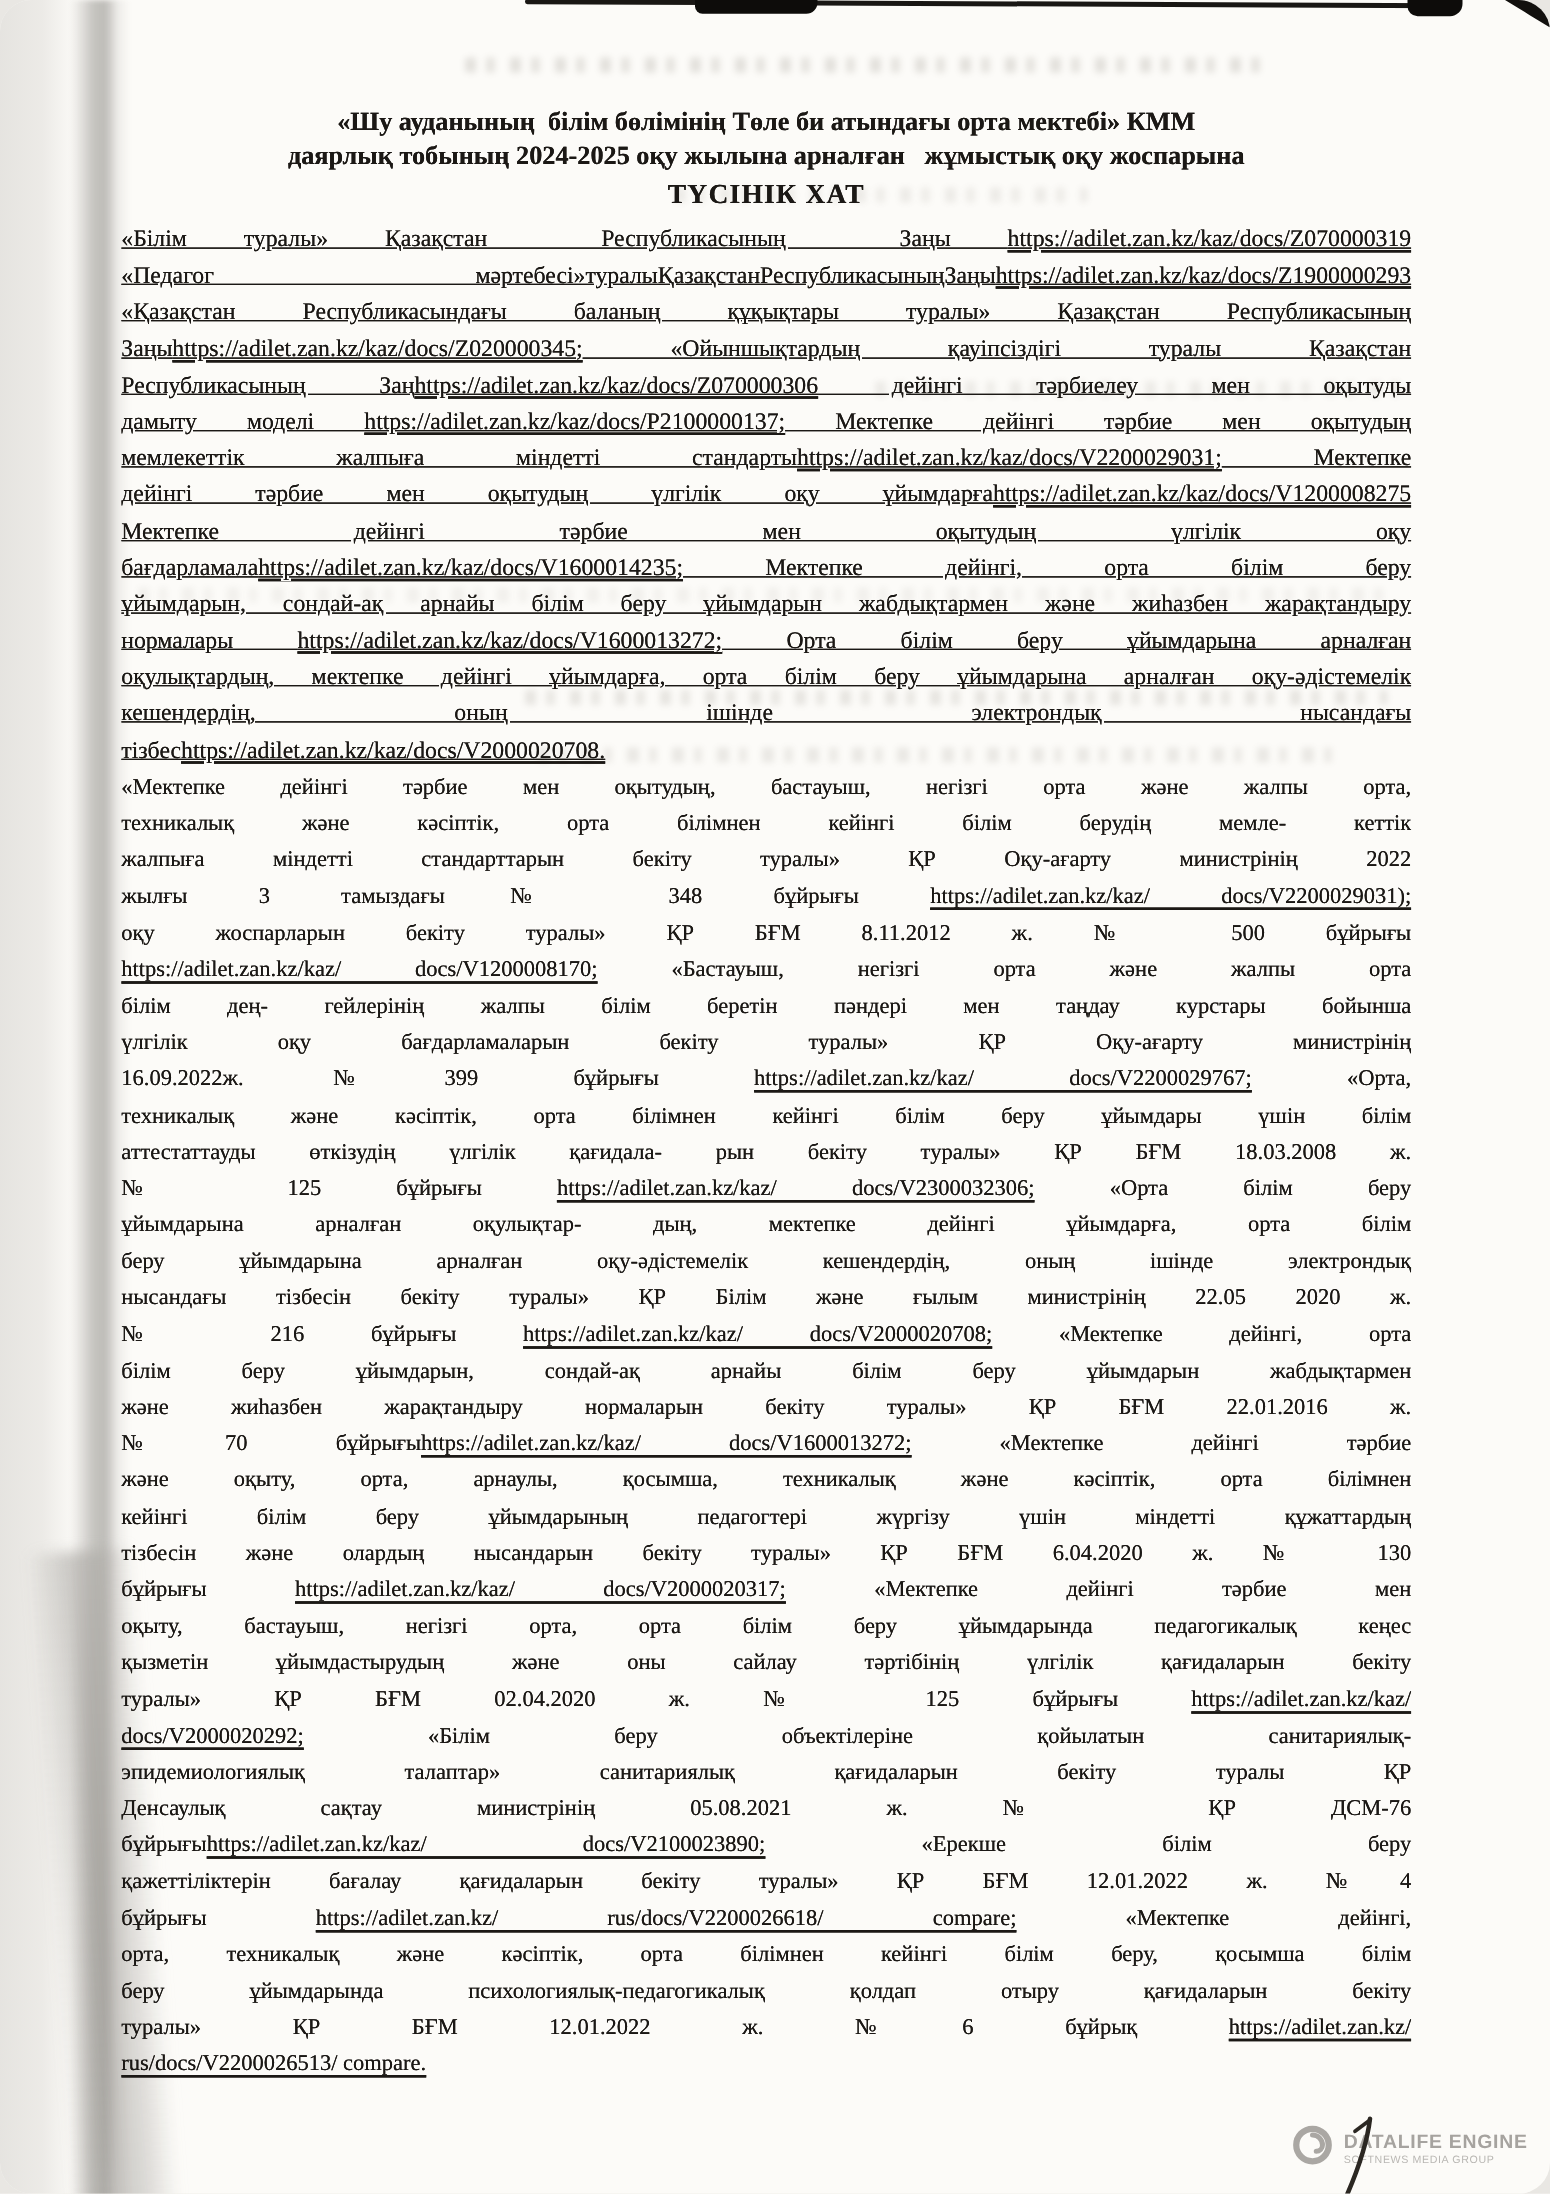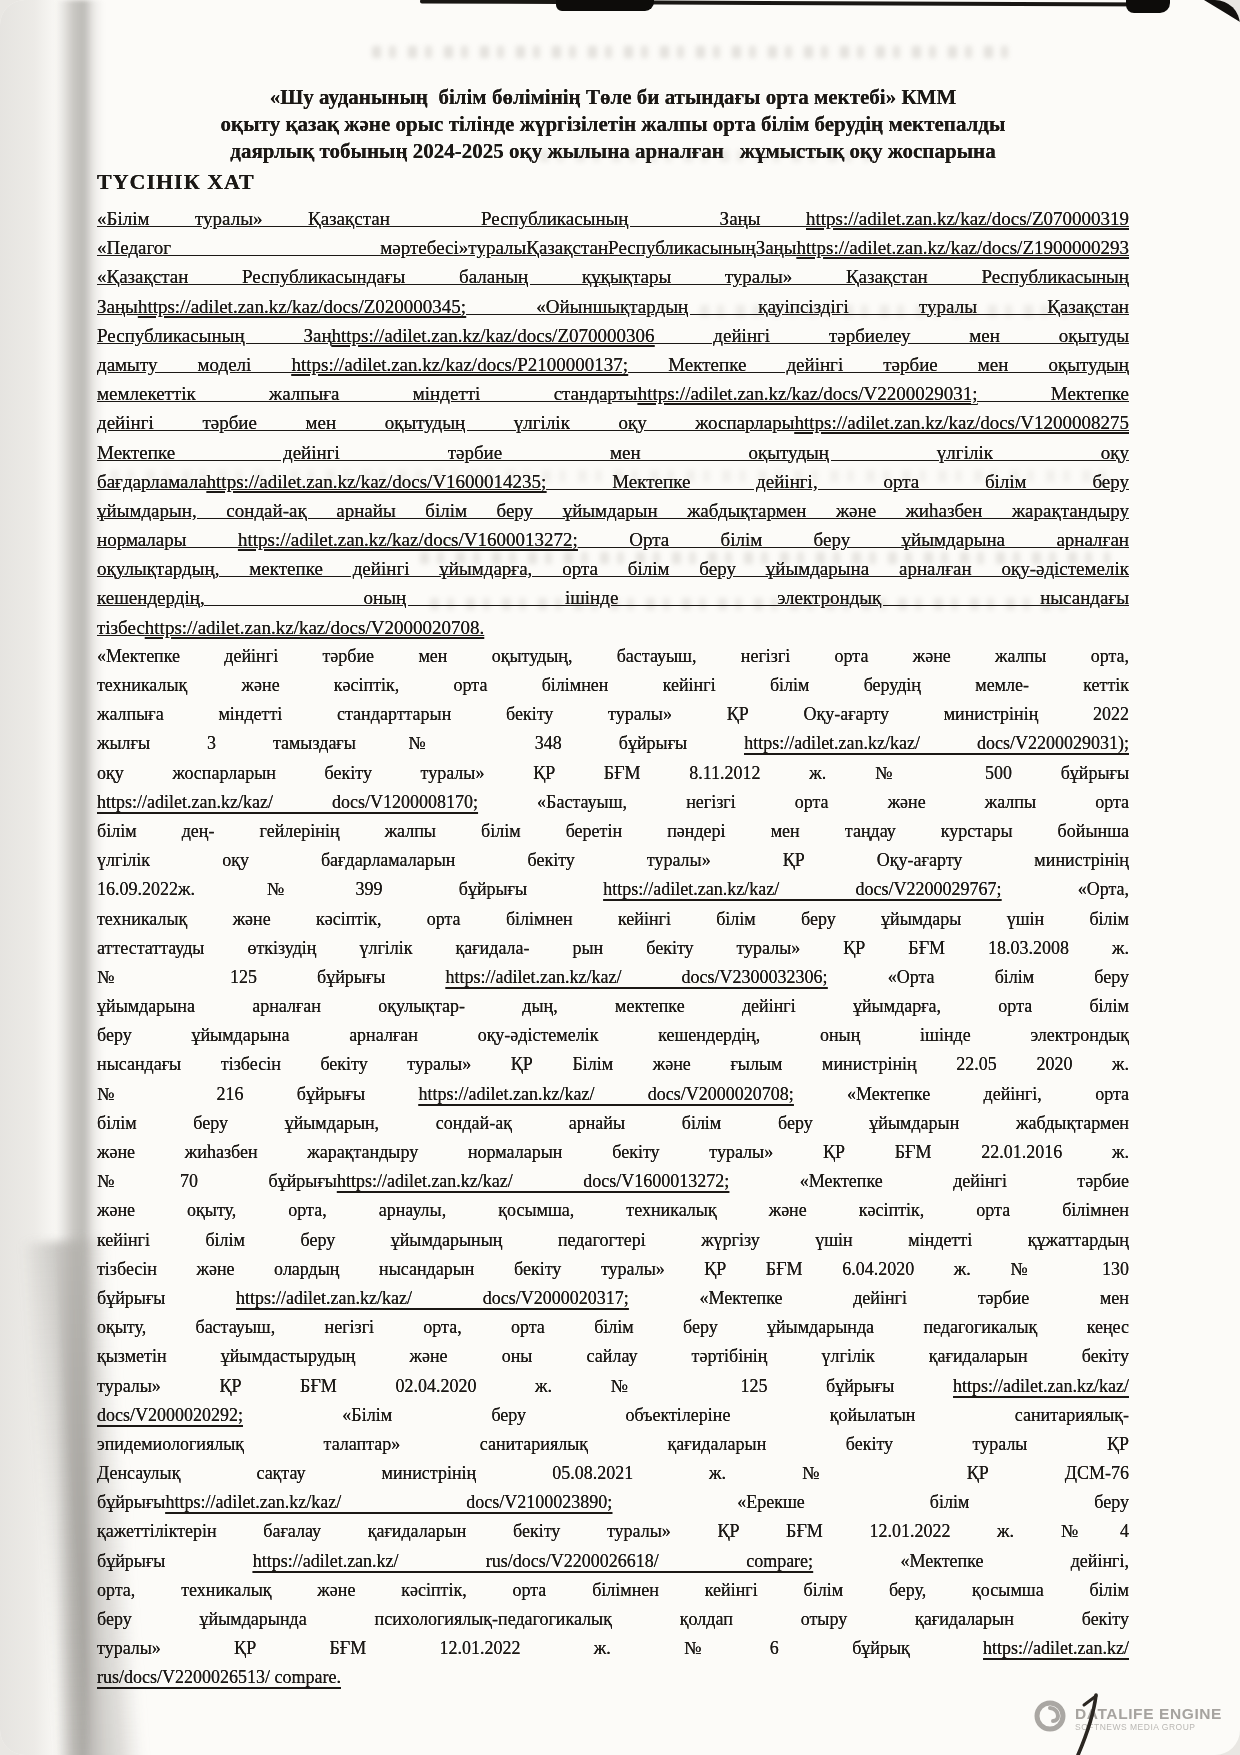--- a/index.html
+++ b/index.html
@@ -61,21 +61,21 @@
 
   
   .content {
     position:absolute; left:97px; top:84px; width:1032px;
     text-shadow:0 0 .45px currentColor;
   }
   .hline {
     font-weight:bold; font-size:21px; line-height:27px; text-align:center;
   }
   .doctype {
-    font-weight:bold; font-size:22px; line-height:29px; 
+    font-weight:bold; font-size:22px; line-height:29px; text-align:center;
     letter-spacing:1px; margin-top:2px;
   }
   .para { margin-top:8px; }
   .para.p2 { margin-top:0; }
   .tline {
     line-height:29.2px; text-align:justify; text-align-last:justify;
     white-space:normal; overflow:hidden; max-height:29.2px;
   }
   .tline.noj { text-align-last:left; }
   .p1 .tline { font-size:19px;text-decoration:underline; }
@@ -108,33 +108,32 @@
 
   <div class="ghost g1"></div>
   <div class="ghost g2"></div>
   <div class="ghost g3"></div>
   <div class="ghost g4"></div>
   <div class="ghost g5"></div>
   <div class="ghost g6"></div>
 
   <div class="content">
     <div class="hline">«Шу ауданының&nbsp; білім бөлімінің Төле би атындағы орта мектебі» КММ</div>
-    <div class="hline">оқыту қазақ және орыс тілінде жүргізілетін жалпы орта білім берудің мектепалды</div>
     <div class="hline">даярлық тобының 2024-2025 оқу жылына арналған&nbsp;&nbsp; жұмыстық оқу жоспарына</div>
     <div class="doctype">ТҮСІНІК ХАТ</div>
 
     <div class="para p1">
         <div class="tline"><span>«Білім туралы» Қазақстан&nbsp; Республикасының&nbsp; Заңы </span><span class="lnk">https://adilet.zan.kz/kaz/docs/Z070000319</span></div>
         <div class="tline"><span>«Педагог мәртебесі»туралыҚазақстанРеспубликасыныңЗаңы</span><span class="lnk">https://adilet.zan.kz/kaz/docs/Z1900000293</span></div>
         <div class="tline"><span>«Қазақстан Республикасындағы баланың құқықтары туралы» Қазақстан Республикасының</span></div>
         <div class="tline"><span>Заңы</span><span class="lnk">https://adilet.zan.kz/kaz/docs/Z020000345;</span><span> «Ойыншықтардың қауіпсіздігі туралы Қазақстан</span></div>
         <div class="tline"><span>Республикасының Заң</span><span class="lnk">https://adilet.zan.kz/kaz/docs/Z070000306</span><span> дейінгі тәрбиелеу мен оқытуды</span></div>
         <div class="tline"><span>дамыту моделі </span><span class="lnk">https://adilet.zan.kz/kaz/docs/P2100000137;</span><span> Мектепке дейінгі тәрбие мен оқытудың</span></div>
         <div class="tline"><span>мемлекеттік жалпыға міндетті стандарты</span><span class="lnk">https://adilet.zan.kz/kaz/docs/V2200029031;</span><span> Мектепке</span></div>
-        <div class="tline"><span>дейінгі тәрбие мен оқытудың үлгілік оқу жоспарлары</span><span class="lnk">https://adilet.zan.kz/kaz/docs/V1200008275</span></div>
+        <div class="tline"><span>дейінгі тәрбие мен оқытудың үлгілік оқу ұйымдарға</span><span class="lnk">https://adilet.zan.kz/kaz/docs/V1200008275</span></div>
         <div class="tline"><span>Мектепке дейінгі тәрбие мен оқытудың үлгілік оқу</span></div>
         <div class="tline"><span>бағдарламала</span><span class="lnk">https://adilet.zan.kz/kaz/docs/V1600014235;</span><span> Мектепке дейінгі, орта білім беру</span></div>
         <div class="tline"><span>ұйымдарын, сондай-ақ арнайы білім беру ұйымдарын жабдықтармен және жиһазбен жарақтандыру</span></div>
         <div class="tline"><span>нормалары </span><span class="lnk">https://adilet.zan.kz/kaz/docs/V1600013272;</span><span> Орта білім беру ұйымдарына арналған</span></div>
         <div class="tline"><span>оқулықтардың, мектепке дейінгі ұйымдарға, орта білім беру ұйымдарына арналған оқу-әдістемелік</span></div>
         <div class="tline"><span>кешендердің, оның ішінде электрондық нысандағы</span></div>
         <div class="tline noj"><span>тізбес</span><span class="lnk">https://adilet.zan.kz/kaz/docs/V2000020708.</span></div>
       </div>
 
     <div class="para p2">

